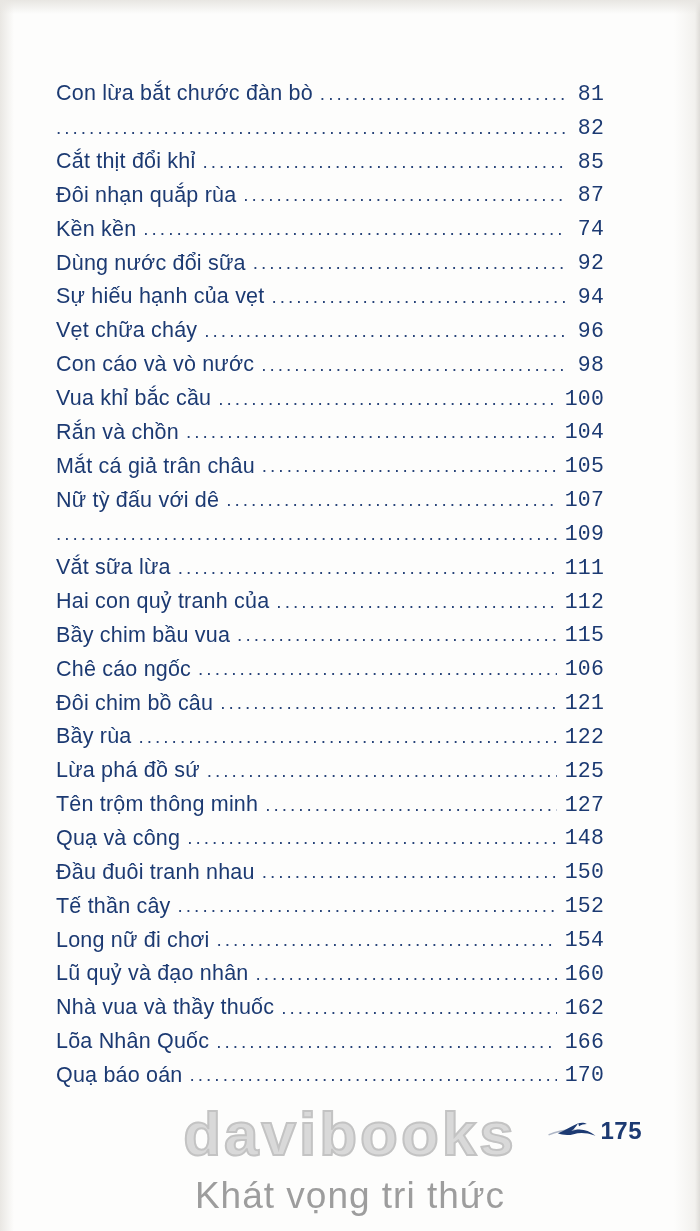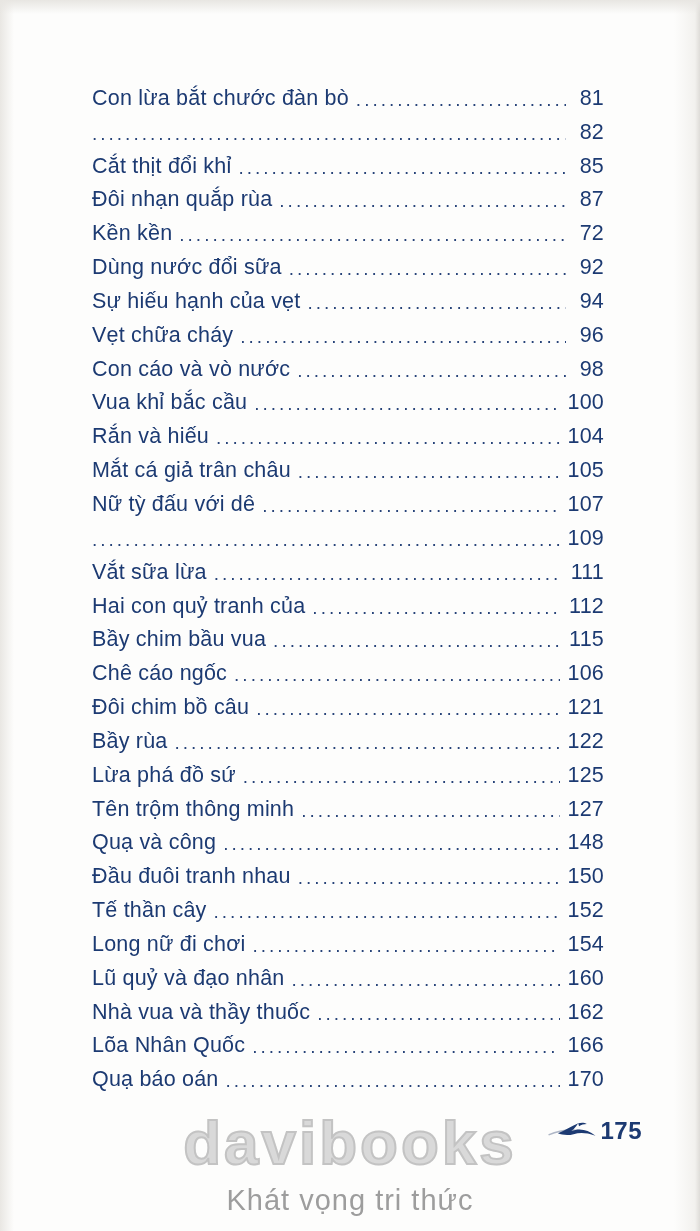--- a/index.html
+++ b/index.html
@@ -25,64 +25,64 @@
       linear-gradient(270deg, #dedcd8 0px, #f2f1ee 5px, rgba(253,253,252,0) 26px),
       var(--paper);
   }
   .toc{
     position:absolute;
     top:77px;left:56px;right:96px;
     color:var(--text-blue);
   }
   .toc-row{
     display:flex;
-    align-items:flex-end;
+    align-items:center;
     height:33.85px;
     font-size:21.5px;
     letter-spacing:0.2px;
-    margin-left:36px;
   }
   .toc-title{
     white-space:nowrap;
     padding-right:7px;
     font-weight:500;
   }
   .toc-leader{
     flex:1;
     overflow:hidden;
     white-space:nowrap;
     font-size:19px;
     letter-spacing:3px;
     color:var(--text-blue);
     opacity:0.95;
   }
   .toc-page{
     padding-left:8px;
     min-width:38px;
     text-align:right;
     white-space:nowrap;
+    font-family:Liberation Mono, monospace;
   }
   .footer-mark{
     position:absolute;
     left:0;right:0;bottom:14px;
     text-align:center;
     user-select:none;
   }
   .wm-title{
     font-size:62px;
     line-height:78px;
     font-weight:bold;
     letter-spacing:3px;
     color:#d9d9d9;
     -webkit-text-stroke:2px var(--watermark-gray);
     text-shadow:0 0 1px #bdbdbd;
   }
   .wm-sub{
     margin-top:2px;
-    font-size:29px;
+    font-size:37px;
     letter-spacing:1px;
     color:var(--watermark-sub-gray);
     font-weight:500;
   }
   .folio{
     position:absolute;
     right:58px;
     bottom:86px;
     display:flex;
     align-items:center;
@@ -126,21 +126,21 @@
 
     <div class="toc-row">
       <span class="toc-title">Đôi nhạn quắp rùa</span>
       <span class="toc-leader">................................................................................................................................................................</span>
       <span class="toc-page">87</span>
     </div>
 
     <div class="toc-row">
       <span class="toc-title">Kền kền</span>
       <span class="toc-leader">................................................................................................................................................................</span>
-      <span class="toc-page">72</span>
+      <span class="toc-page">74</span>
     </div>
 
     <div class="toc-row">
       <span class="toc-title">Dùng nước đổi sữa</span>
       <span class="toc-leader">................................................................................................................................................................</span>
       <span class="toc-page">92</span>
     </div>
 
     <div class="toc-row">
       <span class="toc-title">Sự hiếu hạnh của vẹt</span>
@@ -160,21 +160,21 @@
       <span class="toc-page">98</span>
     </div>
 
     <div class="toc-row">
       <span class="toc-title">Vua khỉ bắc cầu</span>
       <span class="toc-leader">................................................................................................................................................................</span>
       <span class="toc-page">100</span>
     </div>
 
     <div class="toc-row">
-      <span class="toc-title">Rắn và hiếu</span>
+      <span class="toc-title">Rắn và chồn</span>
       <span class="toc-leader">................................................................................................................................................................</span>
       <span class="toc-page">104</span>
     </div>
 
     <div class="toc-row">
       <span class="toc-title">Mắt cá giả trân châu</span>
       <span class="toc-leader">................................................................................................................................................................</span>
       <span class="toc-page">105</span>
     </div>
 

